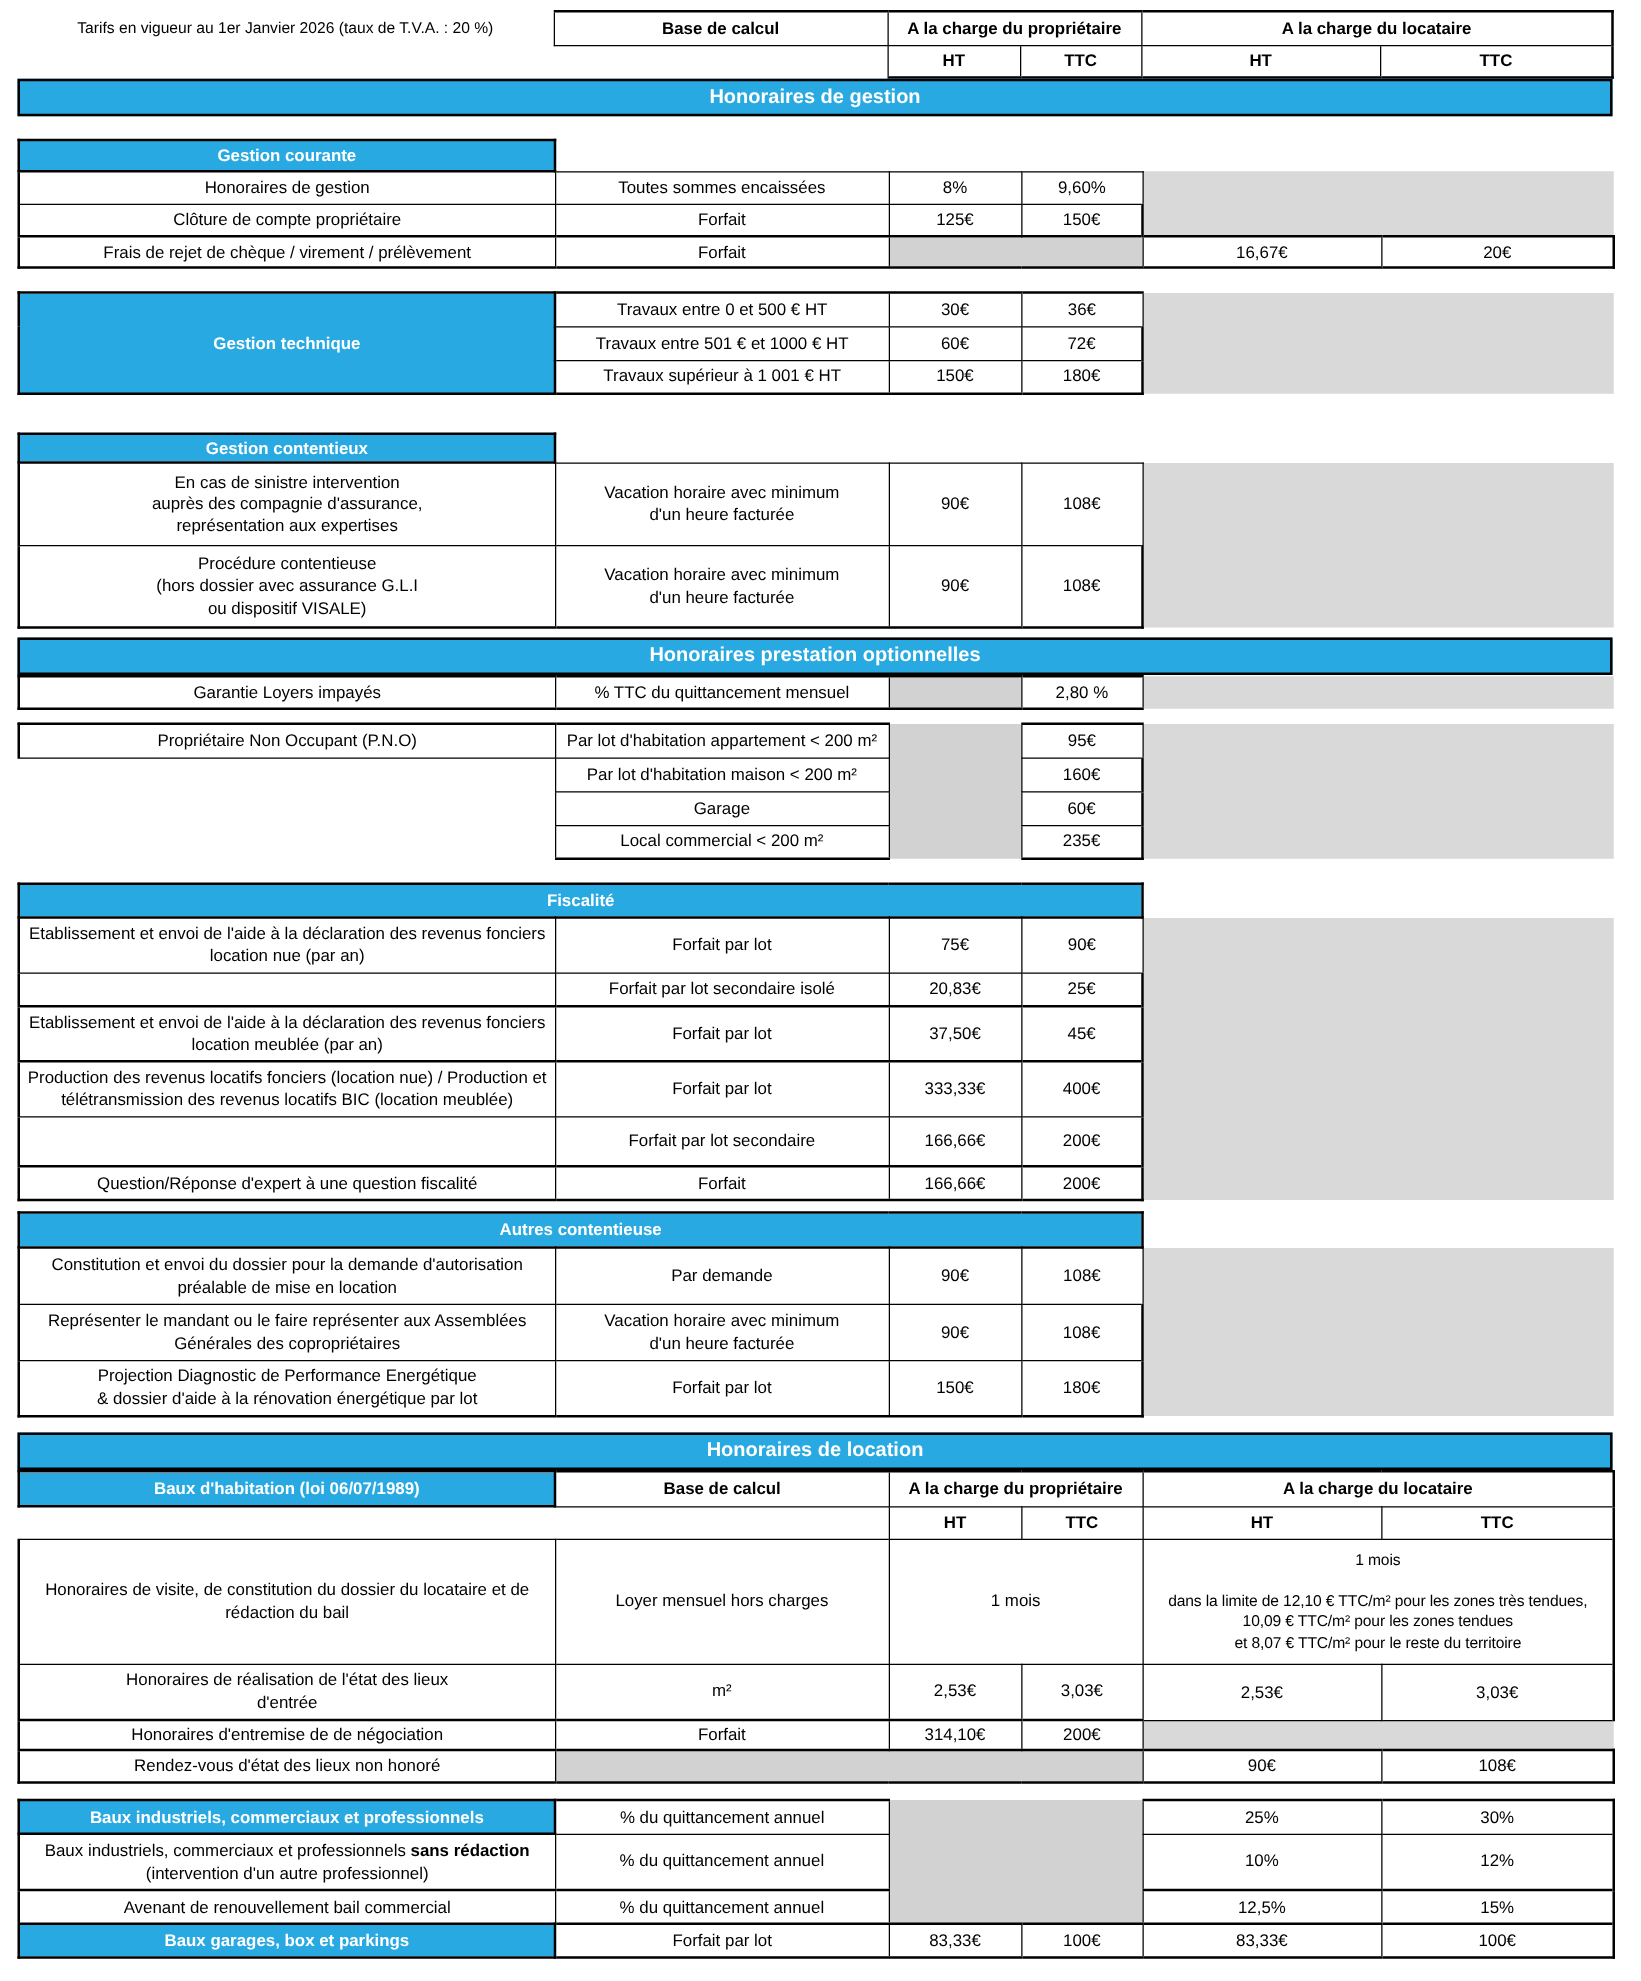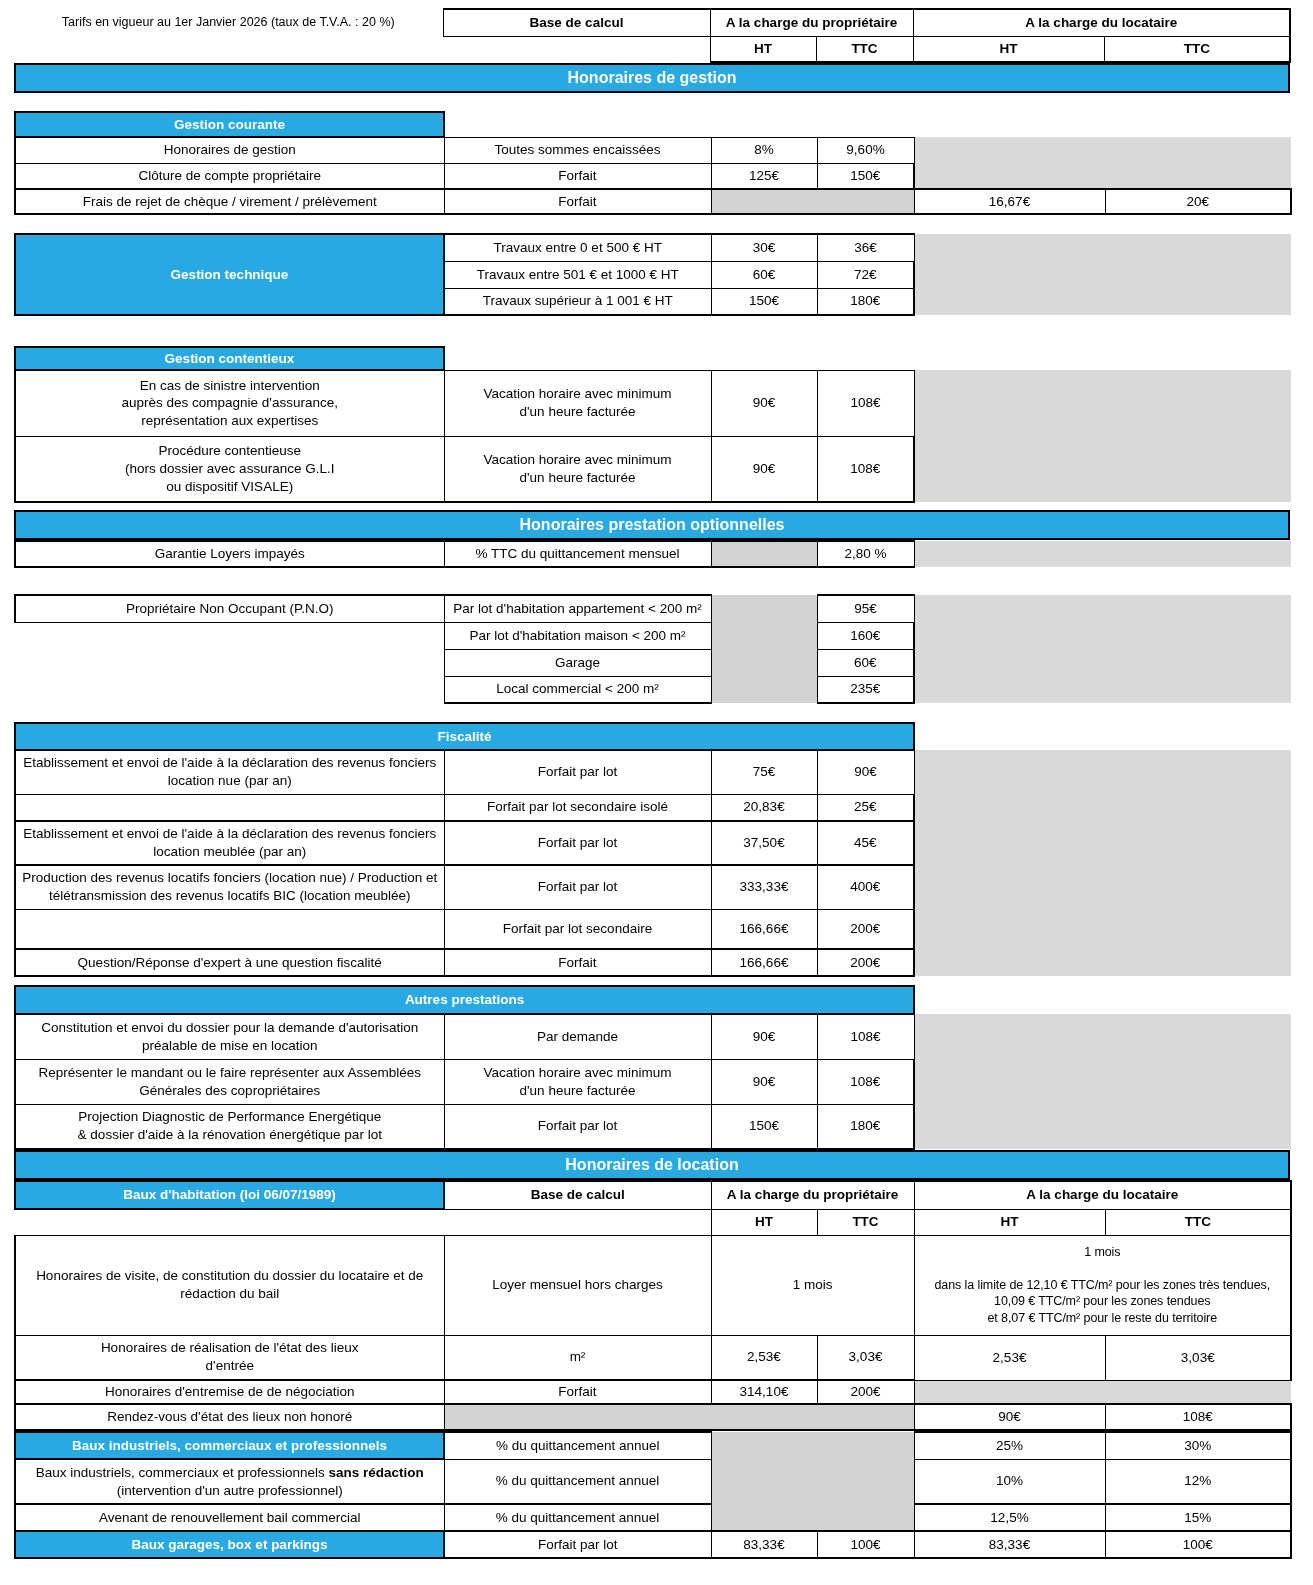--- a/index.html
+++ b/index.html
@@ -24,22 +24,22 @@
   td.gmf{background:#D2D2D2;border:none !important}
   td.gm{background:#D2D2D2}
   .bd{font-weight:bold}
   .pre{white-space:pre-line}
   .xs{font-size:12.5px;letter-spacing:-0.1px}
   .title-cell{font-size:12.5px}
   .banner{
     box-sizing:border-box;width:1276px;background:#29A9E1;border:2px solid #000;
     color:#fff;font-weight:bold;font-size:16px;text-align:center;padding:4px 0;
   }
-  .mt7{margin-top:7px}.mt8{margin-top:8px}.mt12{}
-  .mt18{margin-top:18px}.mt19{margin-top:26px}.mt20{margin-top:30px}
+  .mt7{margin-top:7px}.mt8{margin-top:8px}.mt12{margin-top:12px}
+  .mt18{margin-top:18px}.mt19{margin-top:10px}.mt20{margin-top:30px}
 </style>
 </head>
 <body>
 
 <div class="wrap">
 
   <table class="t">
     <colgroup>
         <col style="width:429px">
         <col style="width:267px">
@@ -286,21 +286,21 @@
     <colgroup>
         <col style="width:429px">
         <col style="width:267px">
         <col style="width:106px">
         <col style="width:97px">
         <col style="width:191px">
         <col style="width:186px">
       </colgroup>
     <tbody>
         <tr style="height:28px">
-      <td class="bl" colspan="4">Autres prestations</td>
+      <td class="bl" colspan="4">Autres contentieuse</td>
       <td class="nb" colspan="2"></td>
     </tr>
     <tr style="height:45px">
       <td>Constitution et envoi du dossier  pour la demande d'autorisation préalable de mise en location</td>
       <td>Par demande</td>
       <td>90€</td>
       <td>108€</td>
       <td class="gl" colspan="2" rowspan="3"></td>
     </tr>
     <tr style="height:45px">

